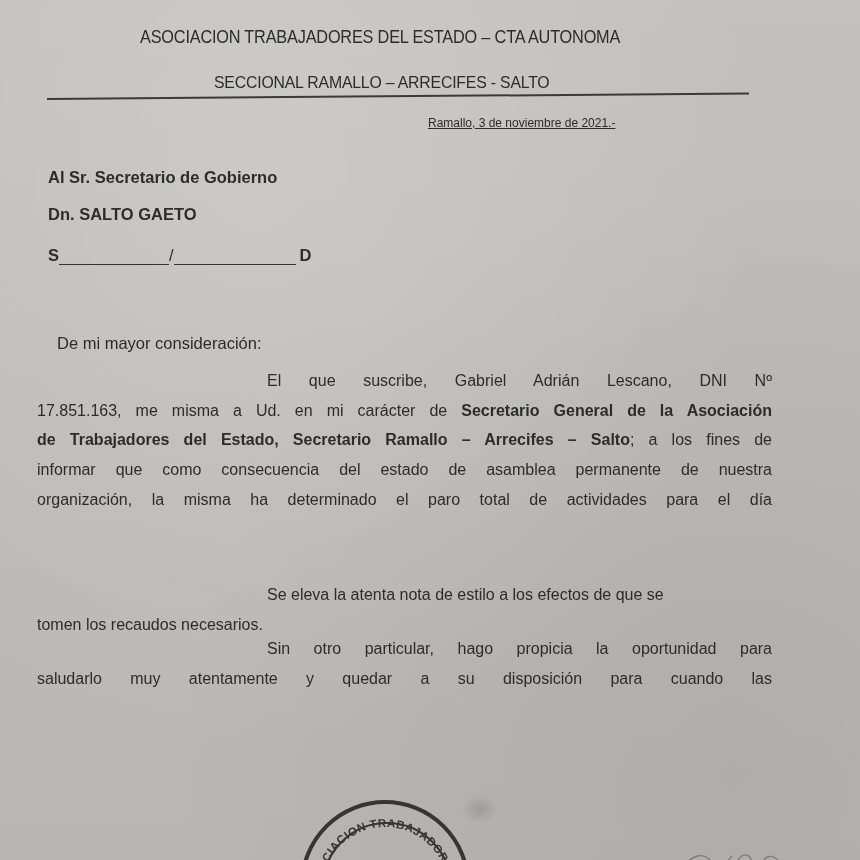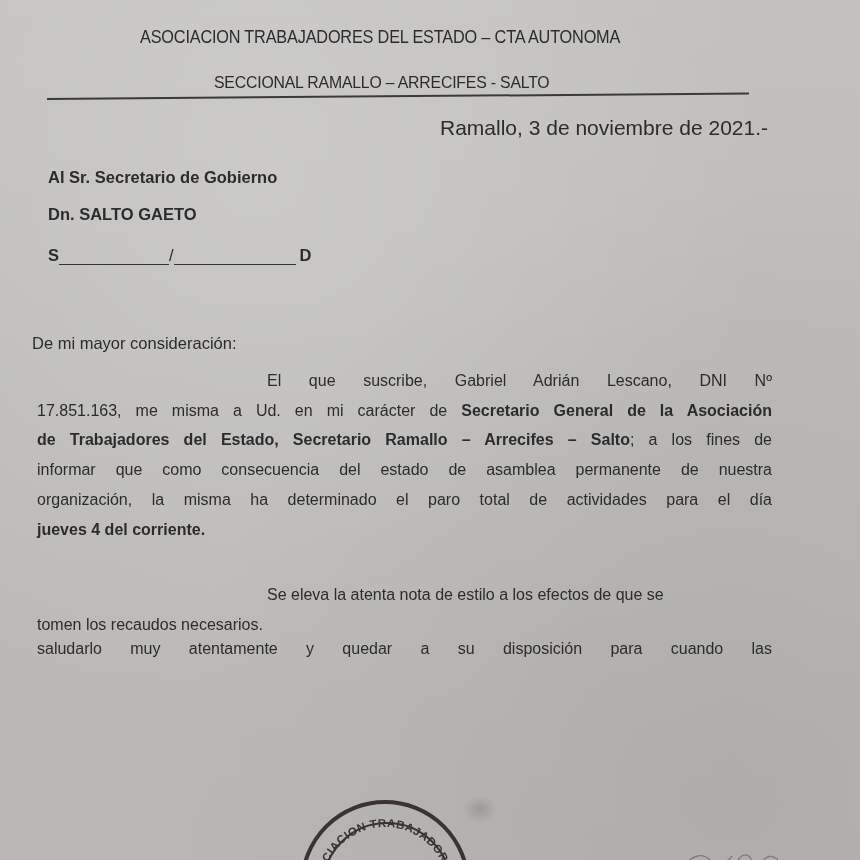--- a/index.html
+++ b/index.html
@@ -23,30 +23,30 @@
       transform: scaleX(0.93); transform-origin: left top;
     }
     .hdr2 {
       left: 214px; top: 73px; font-size: 17px; letter-spacing: -0.2px;
       transform: scaleX(0.93); transform-origin: left top;
     }
     .rule {
       position: absolute; left: 47px; top: 98px; width: 702px; height: 2px;
       background: #3a3a3a; transform: rotate(-0.45deg); transform-origin: left center;
     }
-    .date { left: 440px; top: 116px; font-size: 21px; }
+    .date { left: 428px; top: 116px; font-size: 12px; text-decoration: underline; }
     .addr { left: 48px; font-size: 16.5px; font-weight: bold; }
     .addr1 { top: 168px; }
     .addr2 { top: 205px; }
     .sd {
       left: 48px; top: 246px; font-size: 16.5px; font-weight: bold;
       display: flex; align-items: flex-end;
     }
     .sd .line { display: inline-block; border-bottom: 1.5px solid #333; height: 14px; }
-    .greet { left: 32px; top: 334px; font-size: 16.5px; }
+    .greet { left: 57px; top: 334px; font-size: 16.5px; }
     .para {
       position: absolute; left: 37px; width: 735px; font-size: 16px;
       line-height: 29.7px; text-align: justify; text-align-last: left;
     }
     .p1 { top: 366px; }
     .p2 { top: 560px; margin-top: 20px; }
     .p3 { top: 634px; }
     .indent { display: inline-block; width: 230px; }
     .j { text-align: justify; text-align-last: justify; }
     b { font-weight: bold; }
@@ -92,29 +92,29 @@
 </div>
 
 <div class="abs greet">De mi mayor consideración:</div>
 
 <div class="para p1">
   <div class="j"><span class="indent"></span><span>El que suscribe, Gabriel Adrián Lescano, DNI Nº</span></div>
   <div class="j"><span>17.851.163, me misma a Ud. en mi carácter de </span><b>Secretario General de la Asociación</b></div>
   <div class="j"><b>de Trabajadores del Estado, Secretario Ramallo – Arrecifes – Salto</b><span>; a los fines de</span></div>
   <div class="j"><span>informar que como consecuencia del estado de asamblea permanente de nuestra</span></div>
   <div class="j"><span>organización, la misma ha determinado el paro total de actividades para el día</span></div>
-  <div><b>jueves 4 del corriente.</b></div>
 </div>
 
 <div class="para p2">
   <div><span class="indent"></span><span>Se eleva la atenta nota de estilo a los efectos de que se</span></div>
   <div><span>tomen los recaudos necesarios.</span></div>
 </div>
 
 <div class="para p3">
+  <div class="j"><span class="indent"></span><span>Sin otro particular, hago propicia la oportunidad para</span></div>
   <div class="j"><span>saludarlo muy atentamente y quedar a su disposición para cuando las</span></div>
 </div>
 
 <div class="stamp">
   <div class="stamp-inner"></div>
   <svg width="170" height="170" viewBox="0 0 170 170">
     <defs>
       <path id="arc" d="M 22 90 A 63 63 0 0 1 148 90"></path>
     </defs>
     <text font-family="Liberation Sans, sans-serif" font-size="11.5" font-weight="bold" fill="#3b3234" letter-spacing="0.5">

